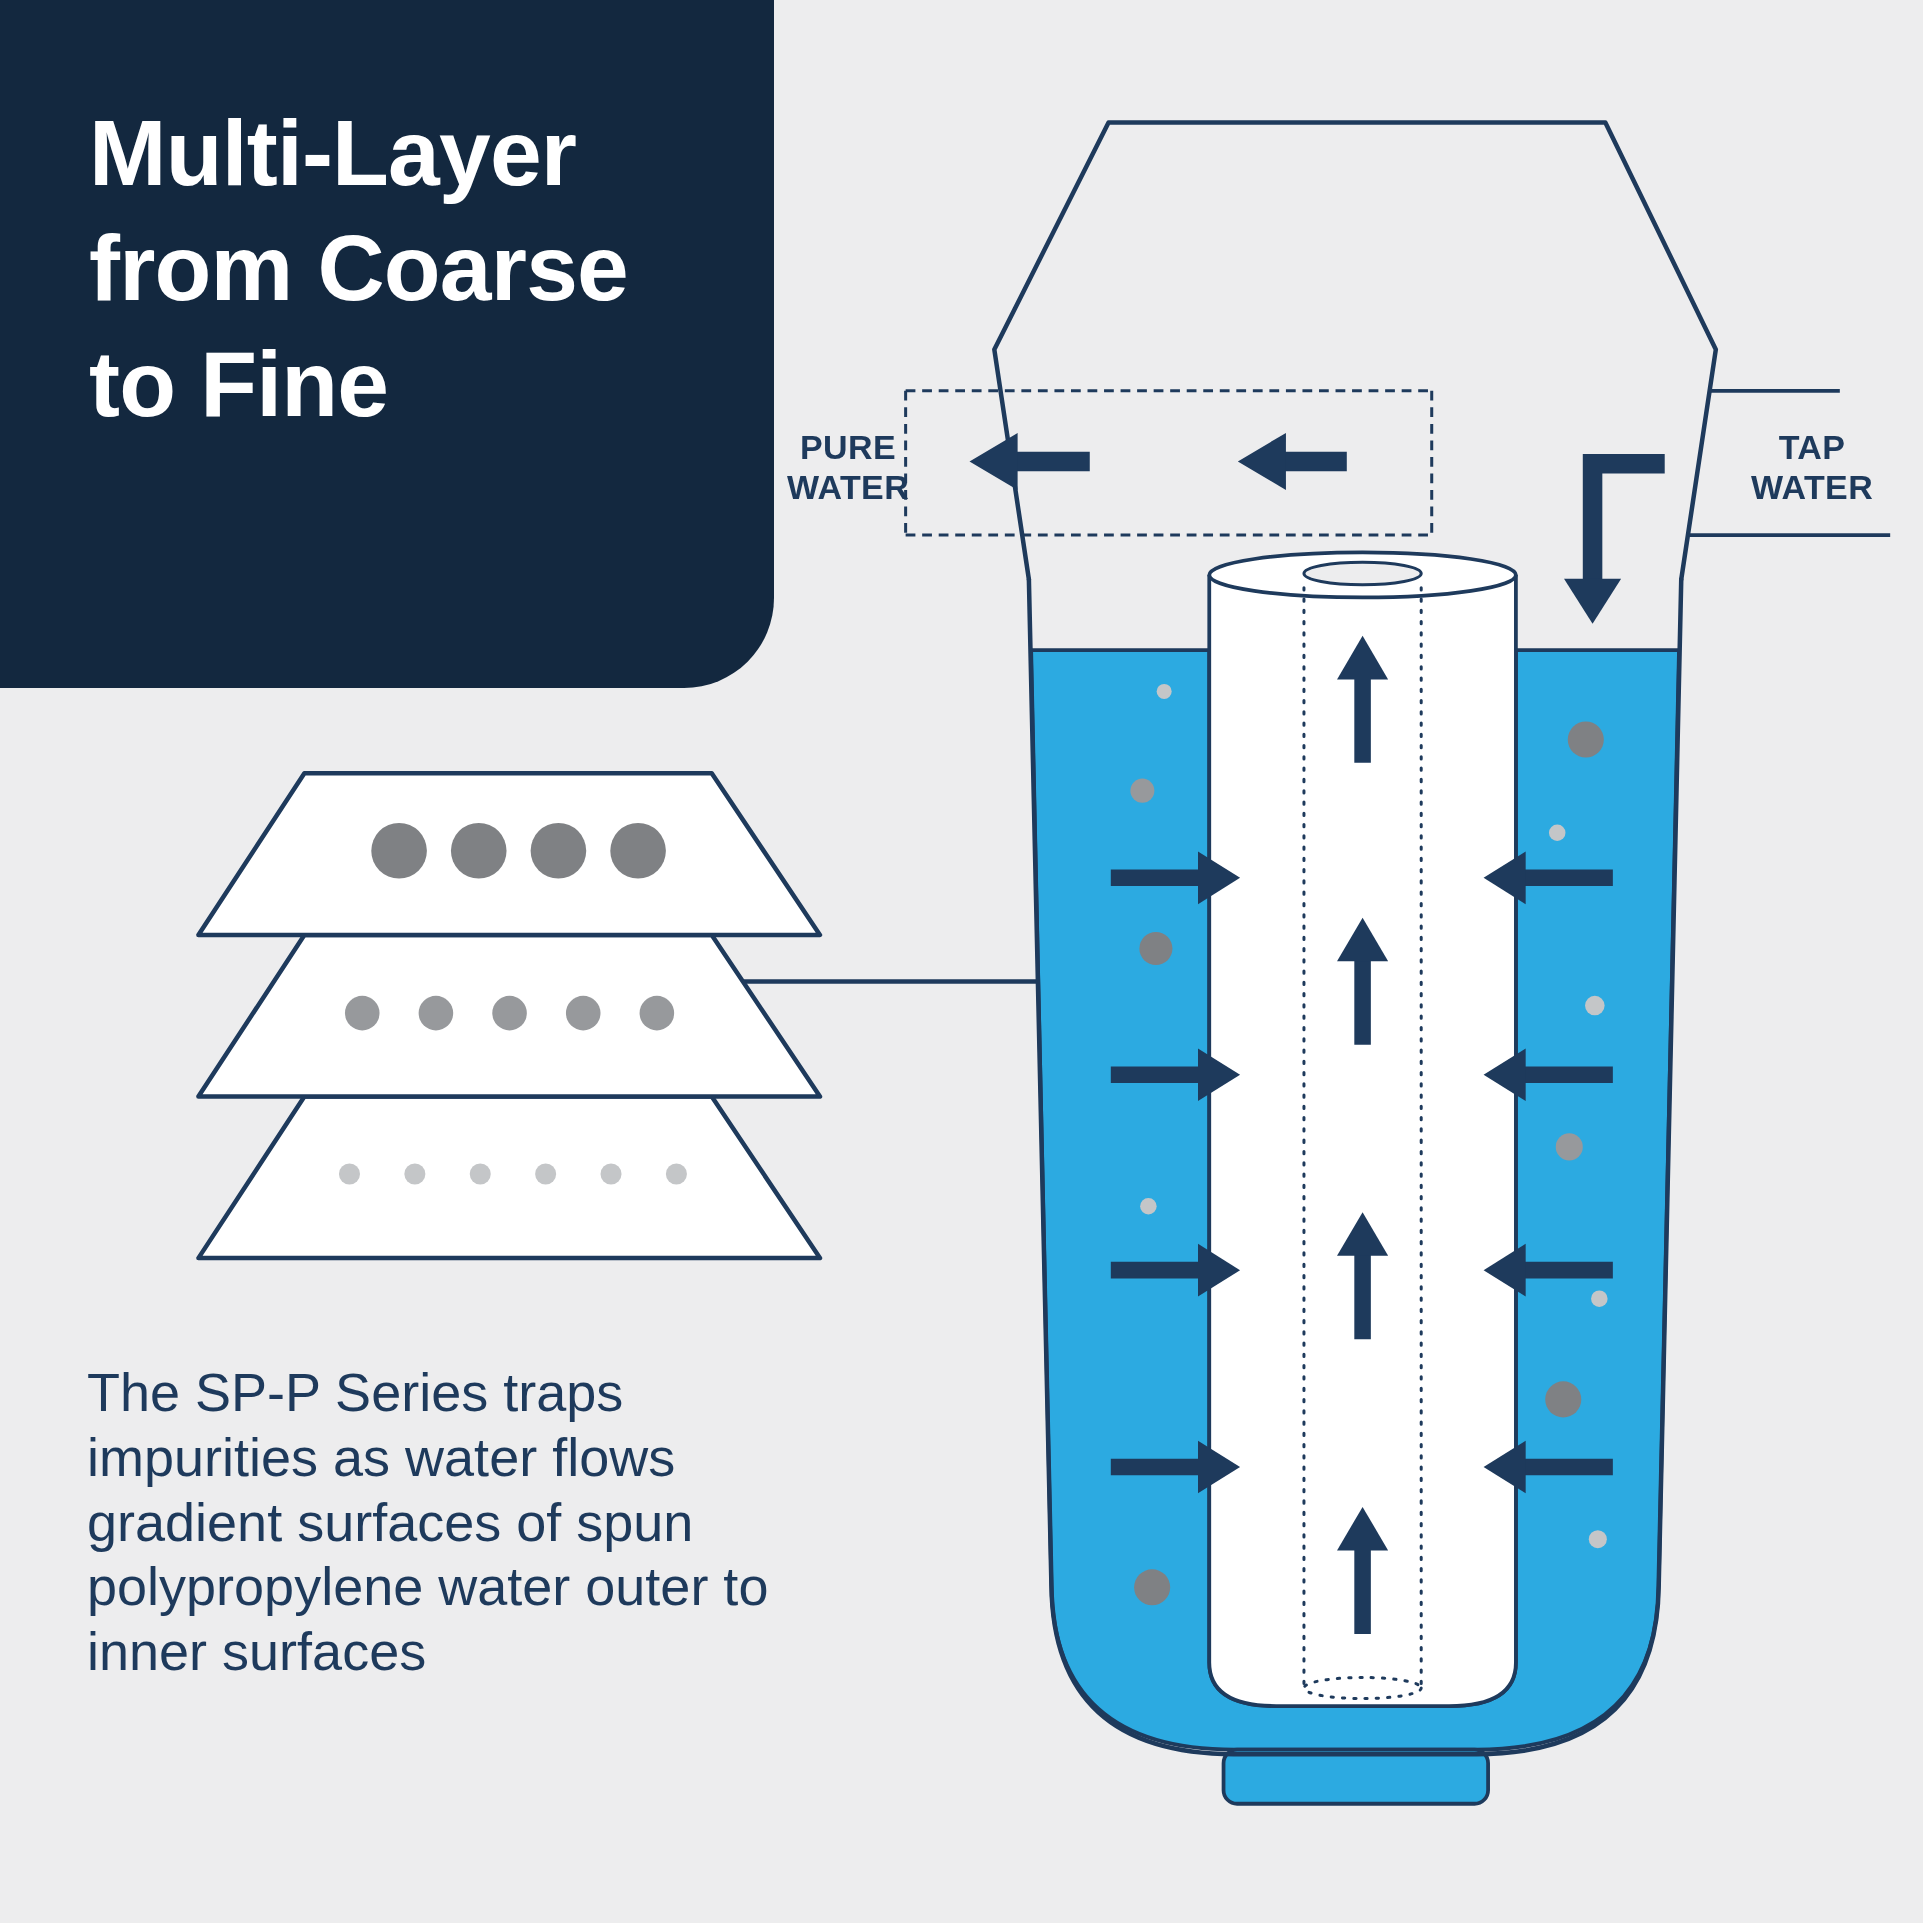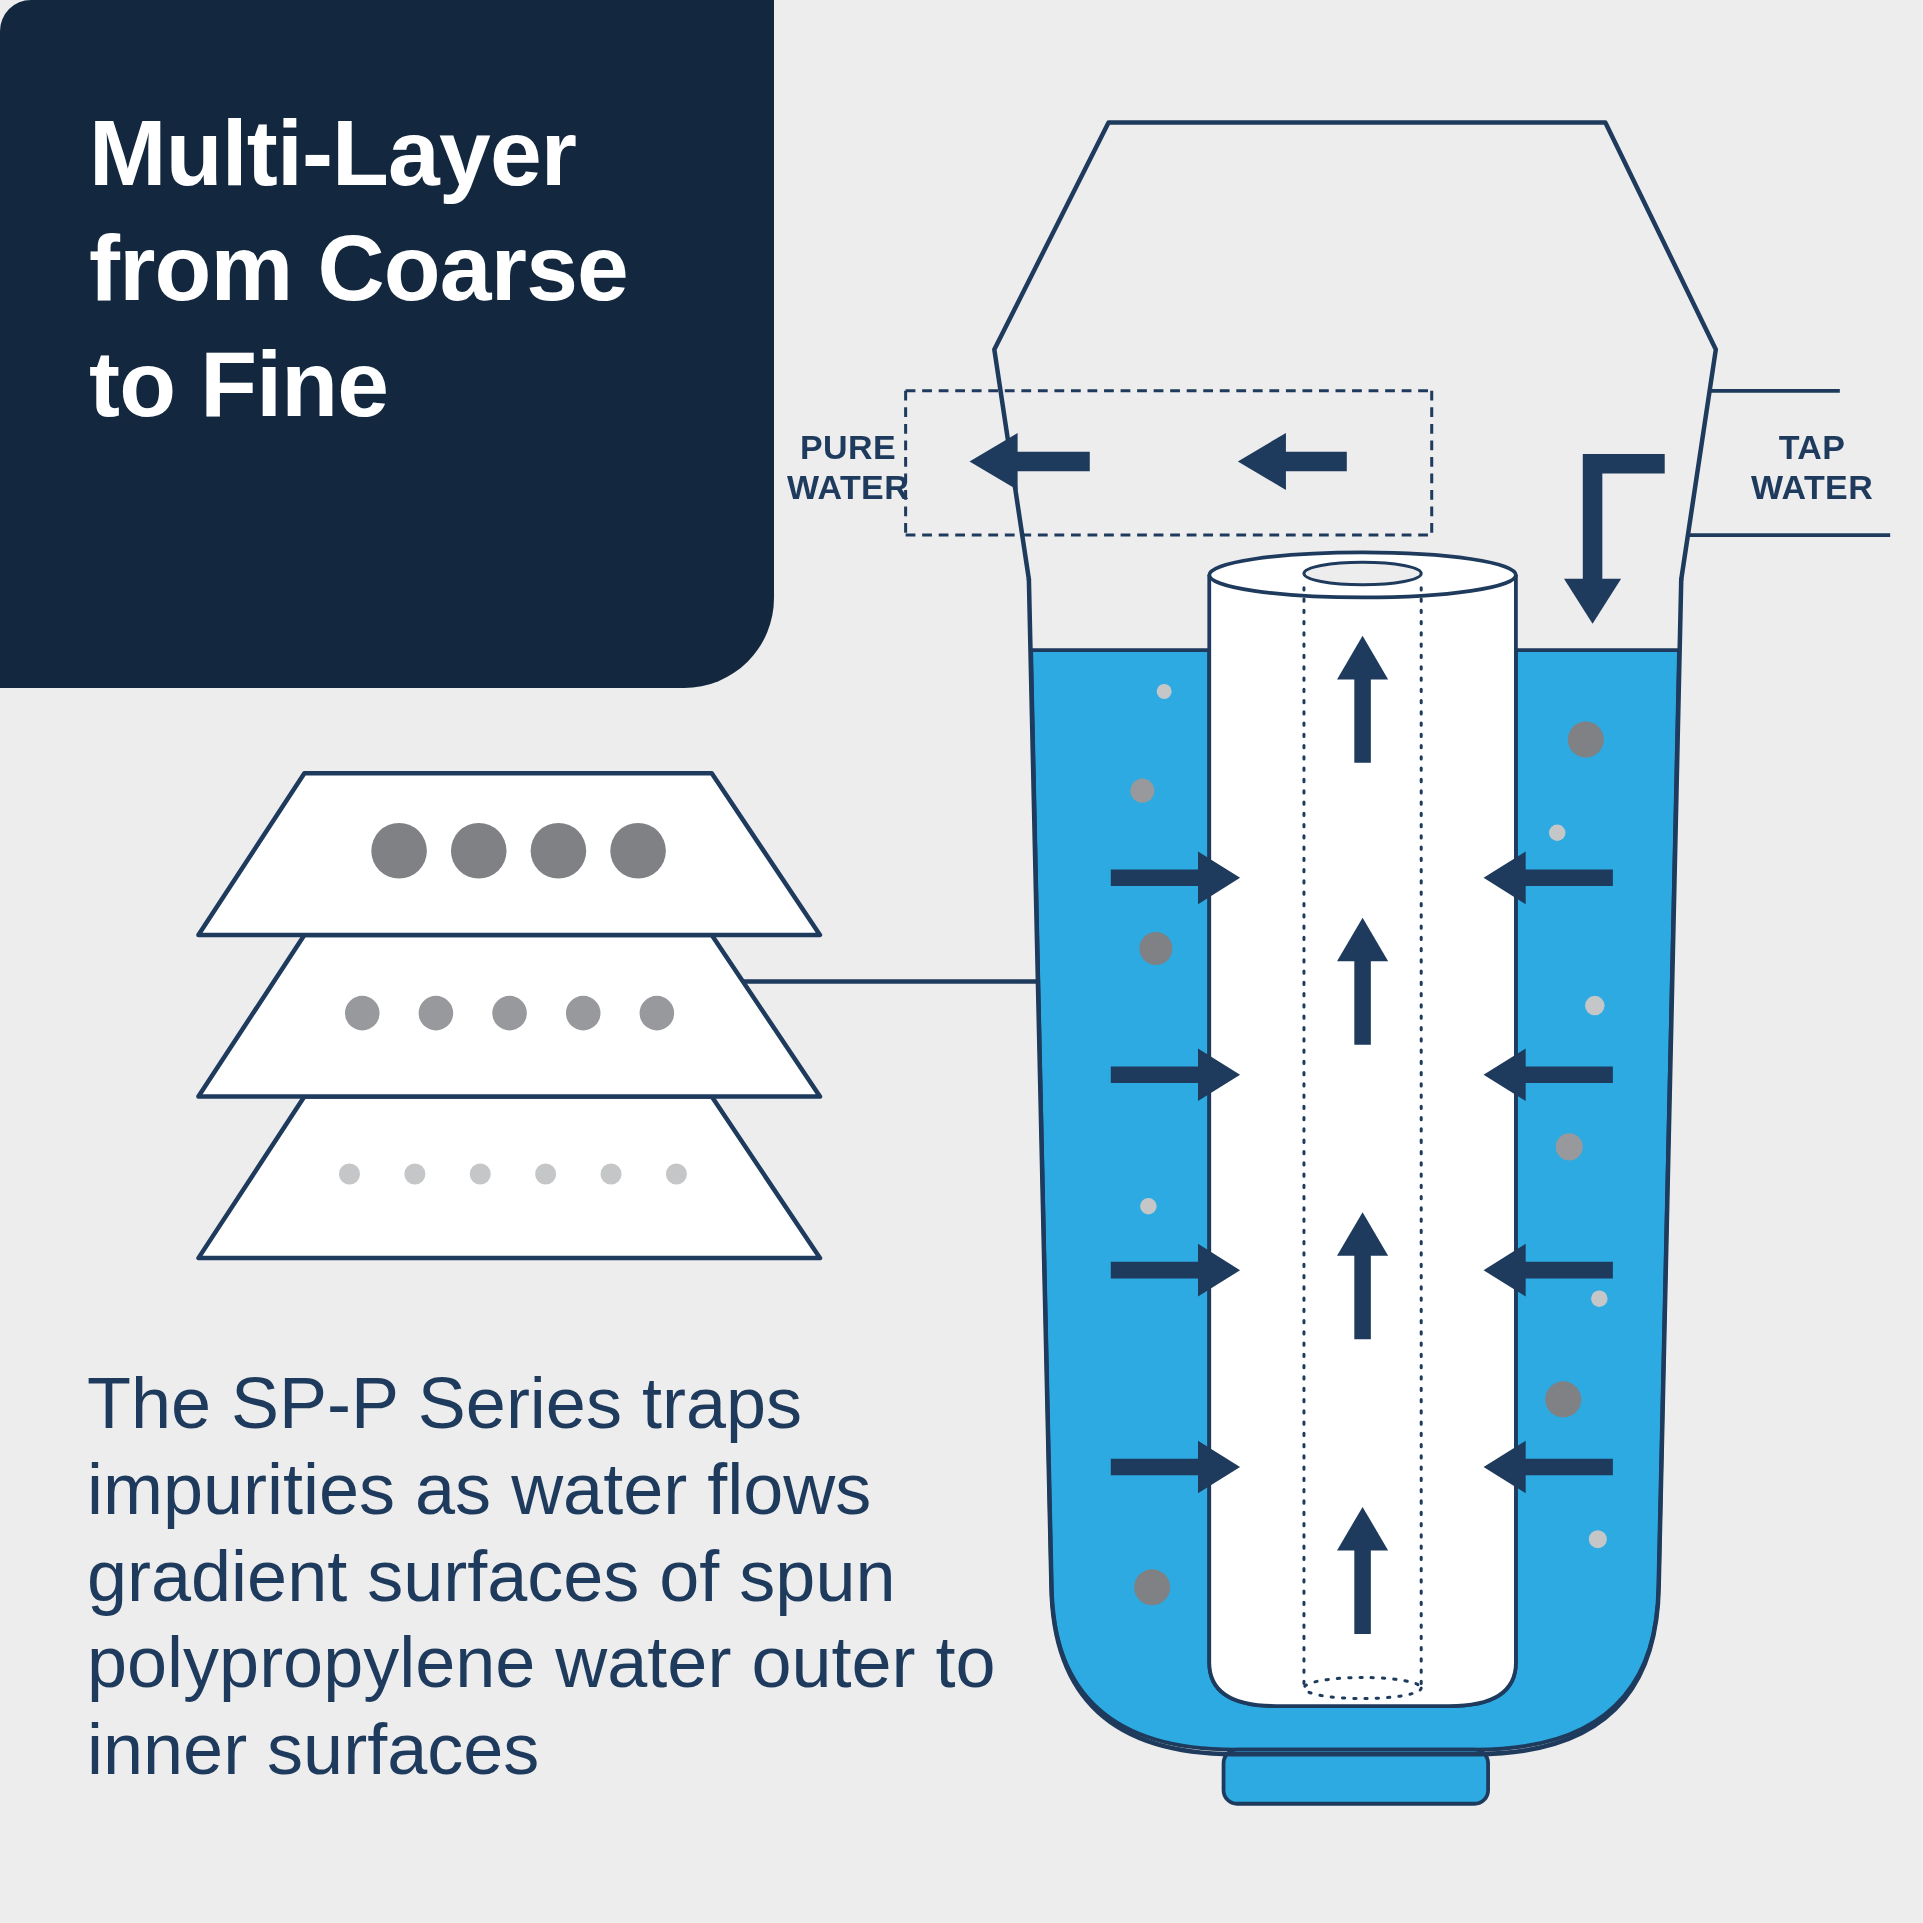--- a/index.html
+++ b/index.html
@@ -8,21 +8,20 @@
     --ink:#1e3a5c;
     --water:#2caae1;
   }
   *{margin:0;padding:0;box-sizing:border-box;}
   html,body{background:var(--background);}
   .page{
     position:relative;width:1924px;height:1924px;overflow:hidden;
     background:var(--background);
     font-family:"Liberation Sans","DejaVu Sans",sans-serif;
     color:var(--ink);
-    border-radius:31px;
   }
   .art{position:absolute;left:0;top:0;width:1924px;height:1924px;}
 
   
   .ol{fill:none;stroke:var(--ink);stroke-width:6;stroke-linejoin:round;stroke-linecap:round;}
   .sheet{fill:#ffffff;stroke:var(--ink);stroke-width:6;stroke-linejoin:round;}
   .water{fill:var(--water);stroke:var(--ink);stroke-width:5;stroke-linejoin:round;}
   .cart{fill:#ffffff;stroke:var(--ink);stroke-width:5;}
   .hole{fill:var(--background);stroke:var(--ink);stroke-width:4;}
   .dotline{fill:none;stroke:var(--ink);stroke-width:4;stroke-dasharray:3 12;stroke-linecap:round;}
@@ -50,21 +49,21 @@
   .flow-label{
     position:absolute;width:180px;text-align:center;
     font-weight:bold;font-size:34px;line-height:1.18;letter-spacing:0.4px;
     color:var(--ink);
   }
   .flow-label div{display:block;}
   .pure{left:758px;top:427px;}
   .tap{left:1722px;top:427px;}
   .paragraph{
     position:absolute;left:87px;top:1360px;width:1278px;
-    font-size:72px;line-height:1.2;color:var(--ink);font-weight:400;
+    font-size:54px;line-height:1.2;color:var(--ink);font-weight:400;
   }
   .paragraph div{display:block;}
 </style>
 </head>
 <body>
 
 <div class="page">
 
   <svg class="art" viewBox="0 0 2560 2560">
 

